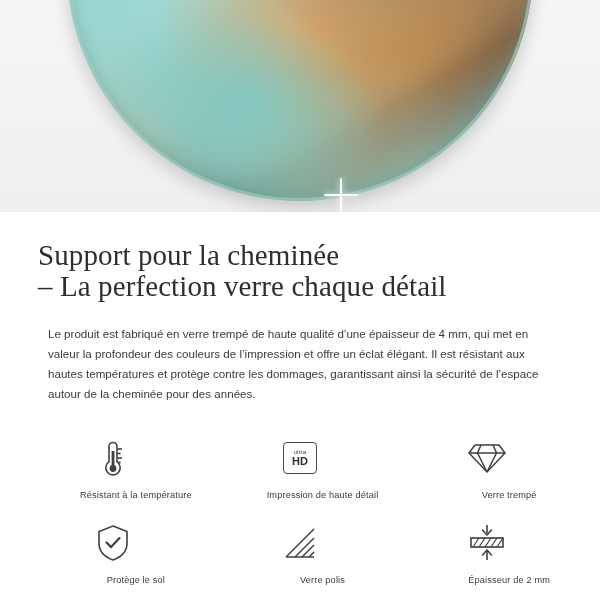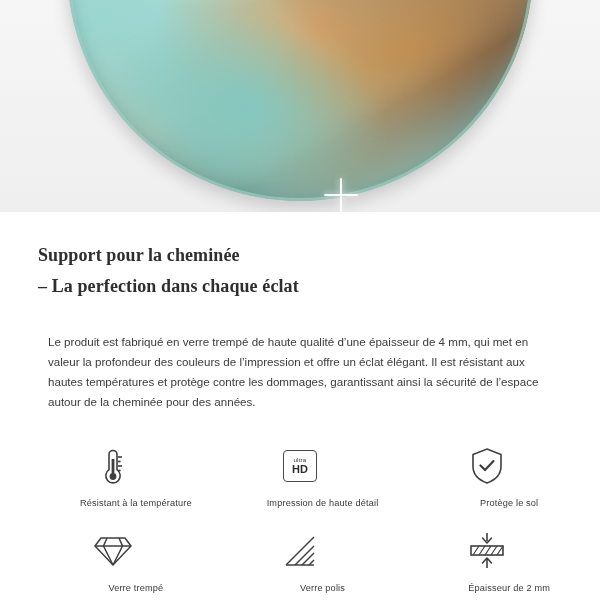--- a/index.html
+++ b/index.html
@@ -105,26 +105,26 @@
   .sparkle::after {
     left: 0; top: 16px; width: 34px; height: 2px;
   }
 
   
   .content {
     padding: 28px 38px 0 38px;
   }
   .headline {
     font-family: "Liberation Serif", serif;
-    font-size: 18px;
+    font-size: 29px;
     line-height: 31px;
     color: #2e2e2e;
-    font-weight: 700;
+    font-weight: 400;
     letter-spacing: 0.1px;
-    margin: 0 0 30px 0;
+    margin: 0 0 22px 0;
   }
   .headline .line {
     display: block;
     white-space: nowrap;
   }
   .body-copy {
     font-family: "Liberation Sans", sans-serif;
     font-size: 11.6px;
     line-height: 20px;
     color: #3b3b3b;
@@ -198,21 +198,21 @@
       <div class="glass-swirl-b"></div>
 
       <div class="glass-edge"></div>
     </div>
     <div class="sparkle"></div>
   </div>
 
   <div class="content">
     <h1 class="headline">
       <span class="line">Support pour la cheminée</span>
-      <span class="line">– La perfection dans chaque éclat</span>
+      <span class="line">– La perfection verre chaque détail</span>
     </h1>
     <p class="body-copy">Le produit est fabriqué en verre trempé de haute qualité d’une épaisseur de 4 mm, qui met en valeur la profondeur des couleurs de l’impression et offre un éclat élégant. Il est résistant aux hautes températures et protège contre les dommages, garantissant ainsi la sécurité de l’espace autour de la cheminée pour des années.</p>
   </div>
 
   <div class="features">
 
     <div class="feature">
       <div class="feature-icon">
         <svg width="26" height="42" viewBox="0 0 26 42" fill="none" stroke="#3f3f3f" stroke-width="1.6">
           <path d="M13 5.5 a4 4 0 0 1 4 4 v15.2 a7.2 7.2 0 1 1 -8 0 V9.5 a4 4 0 0 1 4 -4 z"></path>
@@ -232,38 +232,38 @@
         <div class="ultrahd">
           <span class="u1">ultra</span>
           <span class="u2">HD</span>
         </div>
       </div>
       <div class="feature-label">Impression de haute détail</div>
     </div>
 
     <div class="feature">
       <div class="feature-icon">
-        <svg width="34" height="40" viewBox="0 0 34 40" fill="none" stroke="#3f3f3f" stroke-width="1.6">
-          <path d="M17 3 L31 8.5 v12 c0 8.5 -6 13.5 -14 16.5 c-8 -3 -14 -8 -14 -16.5 v-12 z"></path>
-          <path d="M10.5 19.5 l4.5 4.6 l8.5 -9" stroke-width="2.2" stroke-linecap="round" stroke-linejoin="round"></path>
-        </svg>
-      </div>
-      <div class="feature-label">Protège le sol</div>
-    </div>
-
-    <div class="feature">
-      <div class="feature-icon">
         <svg width="40" height="34" viewBox="0 0 40 34" fill="none" stroke="#3f3f3f" stroke-width="1.5">
           <path d="M8 4 h24 l6 8 l-18 19 l-18 -19 z"></path>
           <path d="M2 12 h36"></path>
           <path d="M14 4 l-3.5 8 l9.5 19"></path>
           <path d="M26 4 l3.5 8 l-9.5 19"></path>
         </svg>
       </div>
       <div class="feature-label">Verre trempé</div>
+    </div>
+
+    <div class="feature">
+      <div class="feature-icon">
+        <svg width="34" height="40" viewBox="0 0 34 40" fill="none" stroke="#3f3f3f" stroke-width="1.6">
+          <path d="M17 3 L31 8.5 v12 c0 8.5 -6 13.5 -14 16.5 c-8 -3 -14 -8 -14 -16.5 v-12 z"></path>
+          <path d="M10.5 19.5 l4.5 4.6 l8.5 -9" stroke-width="2.2" stroke-linecap="round" stroke-linejoin="round"></path>
+        </svg>
+      </div>
+      <div class="feature-label">Protège le sol</div>
     </div>
 
     <div class="feature">
       <div class="feature-icon">
         <svg width="34" height="34" viewBox="0 0 34 34" fill="none" stroke="#3f3f3f" stroke-width="1.5">
           <path d="M3 31 L31 3"></path>
           <path d="M3 31 L31 31"></path>
           <path d="M12 31 L31 12"></path>
           <path d="M19 31 L31 19"></path>
           <path d="M26 31 L31 26"></path>

